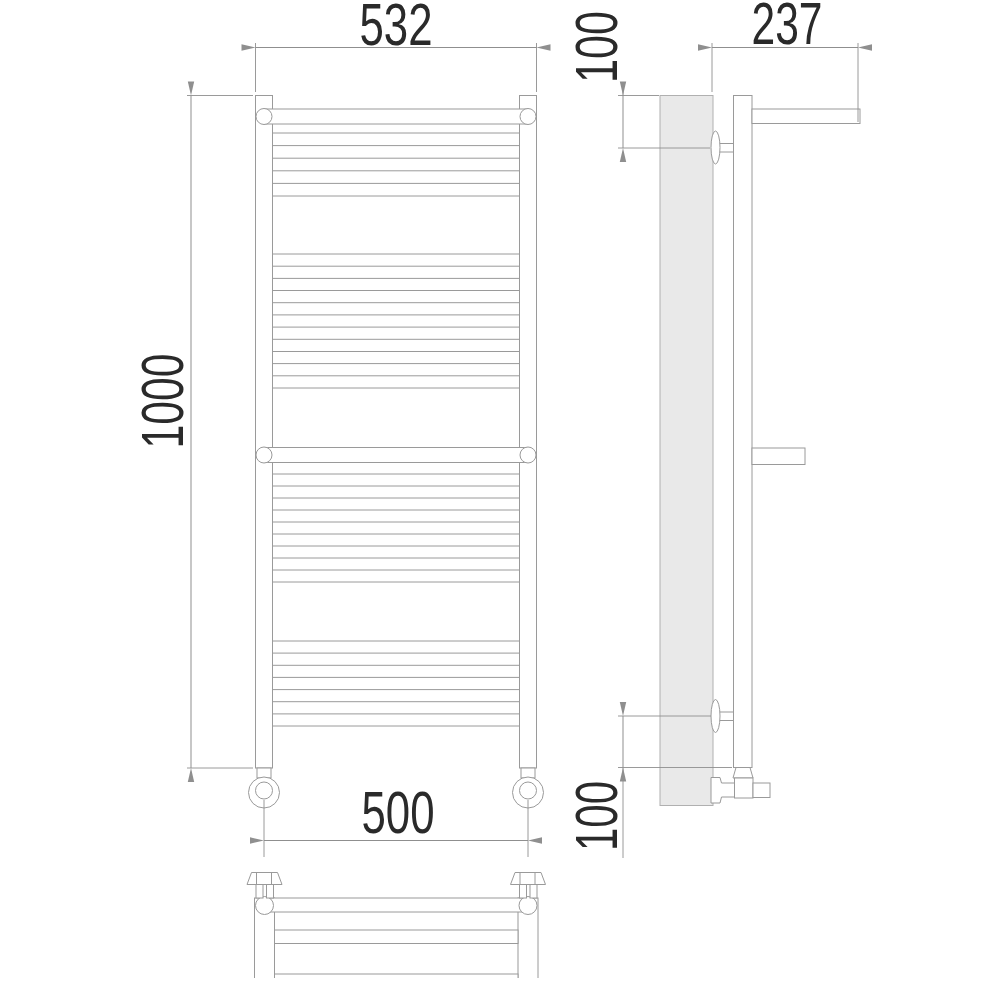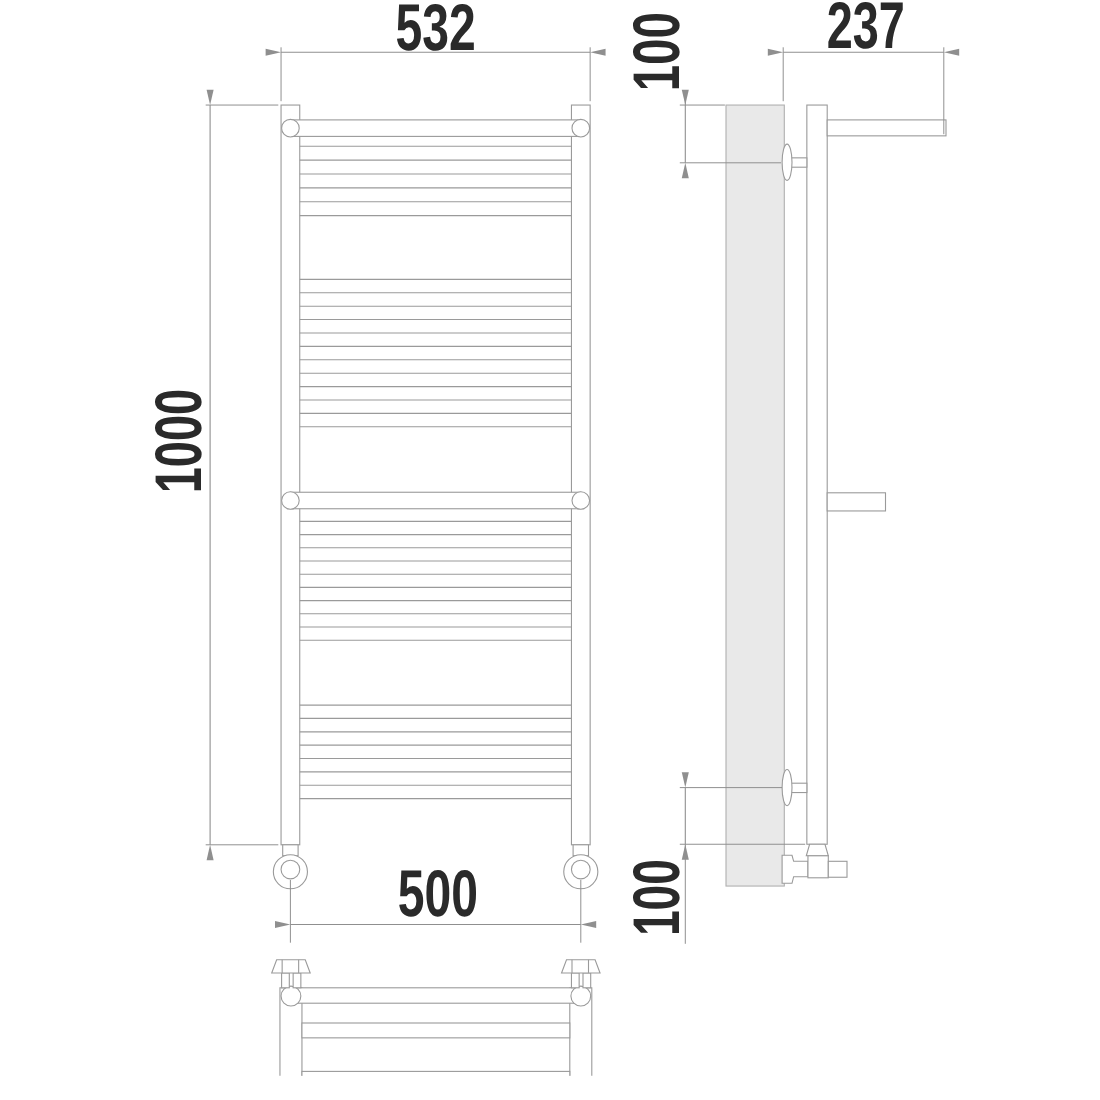--- a/index.html
+++ b/index.html
@@ -4,21 +4,21 @@
 <style>
   :root{
     --background:#ffffff;
     --object-line:#9a9a9a;
     --dimension-line:#8f8f8f;
     --text-color:#2a2a2a;
     --wall-fill:#e9e9e9;
     --wall-stroke:#b0b0b0;
   }
   html,body{margin:0;padding:0;background:var(--background);}
-  .stage{width:1000px;height:978px;position:relative;background:var(--background);font-weight:bold;}
+  .stage{width:1000px;height:978px;position:relative;background:var(--background);}
   svg{display:block;}
   .obj{stroke:var(--object-line);stroke-width:1;fill:#ffffff;}
   .obj-nofill{stroke:var(--object-line);stroke-width:1;fill:none;}
   .wall{fill:var(--wall-fill);stroke:var(--wall-stroke);stroke-width:1;}
   .dim{stroke:var(--dimension-line);stroke-width:1;fill:none;}
   .ext{stroke:var(--dimension-line);stroke-width:0.9;fill:none;}
   .arrow-head{fill:var(--dimension-line);}
   .dim-label{
     font-family:"Liberation Sans", sans-serif;
     font-size:60px;

